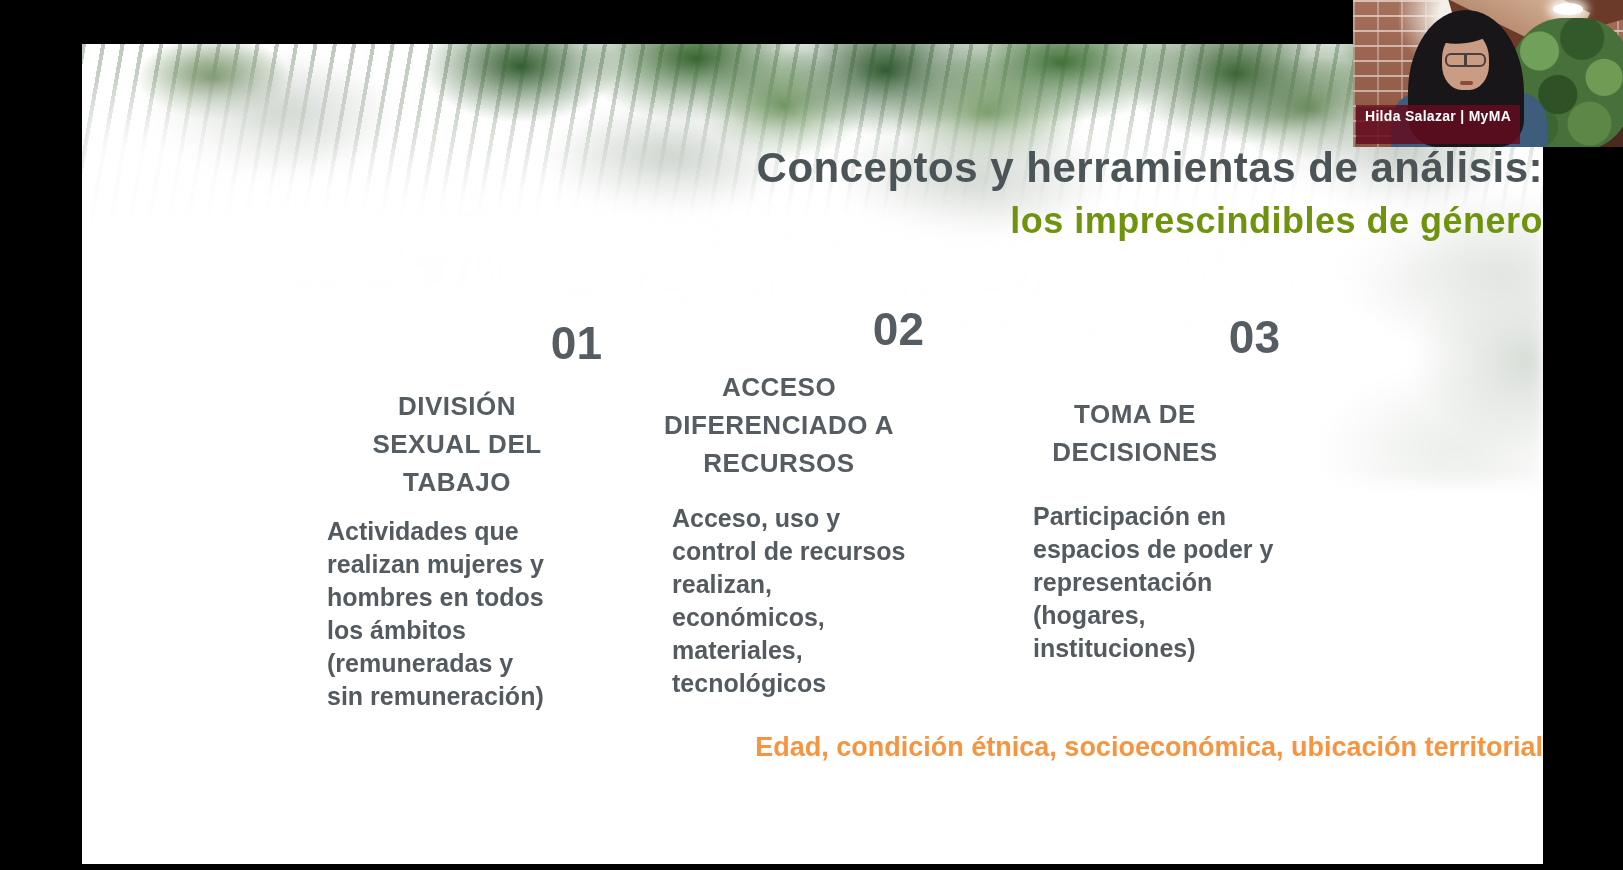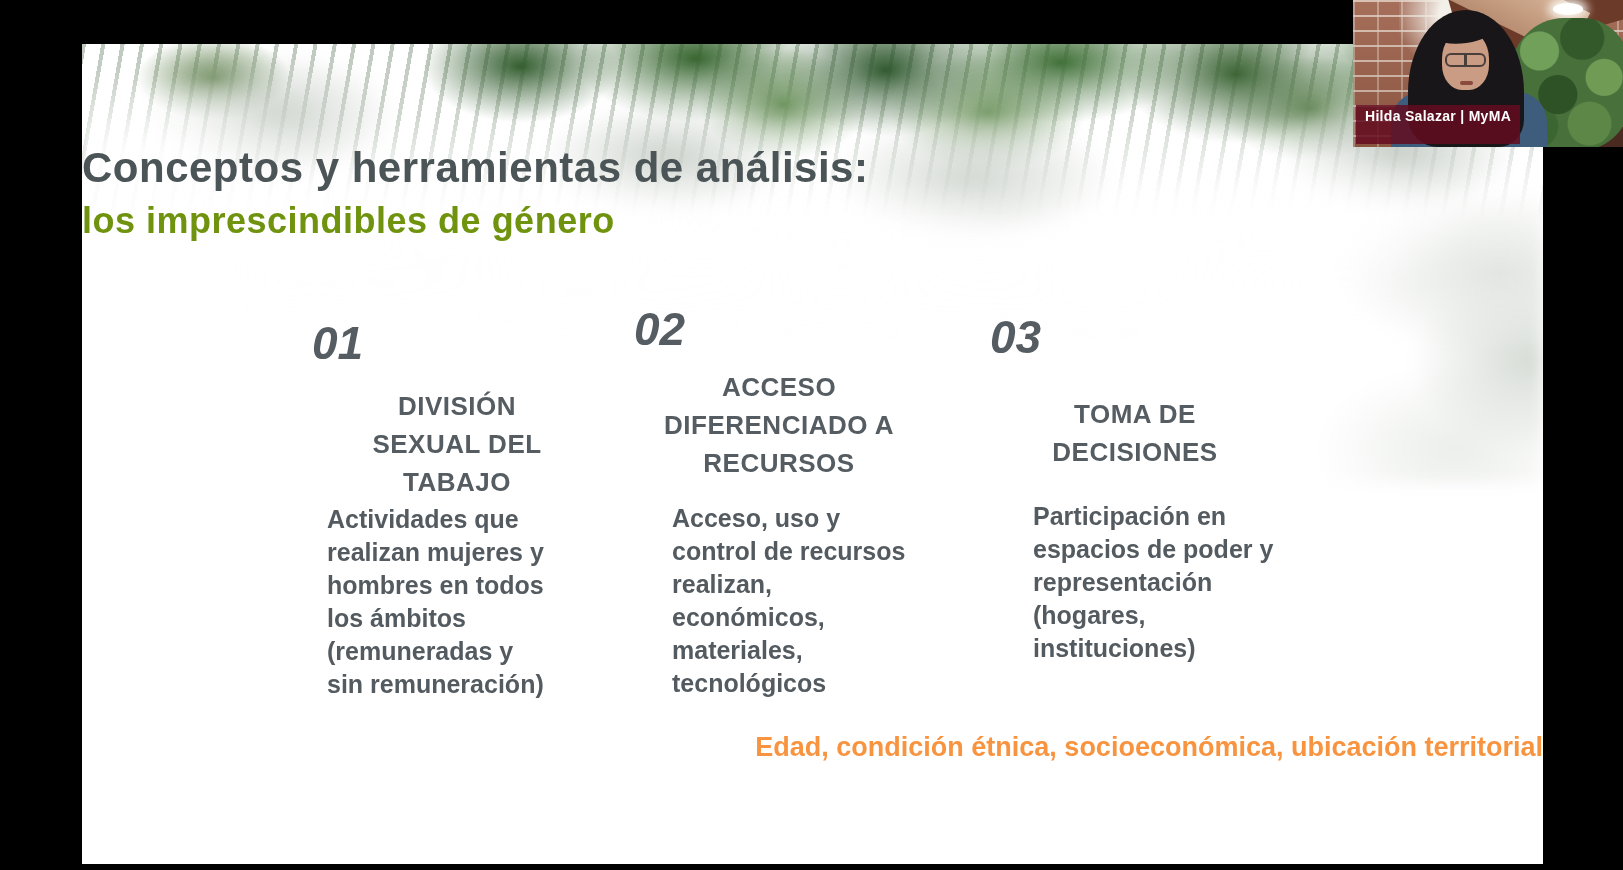--- a/index.html
+++ b/index.html
@@ -44,37 +44,37 @@
       radial-gradient(ellipse 200px 90px  at 61% 30%, rgba(193,200,192,0.7) 0%, rgba(193,200,192,0) 70%),
       radial-gradient(ellipse 320px 140px at 70% 48%, rgba(255,255,255,0.96) 0%, rgba(255,255,255,0) 70%),
       radial-gradient(ellipse 240px 110px at 84% 40%, rgba(255,255,255,0.95) 0%, rgba(255,255,255,0) 70%),
       radial-gradient(ellipse 170px 90px  at 90% 24%, rgba(186,194,186,0.8) 0%, rgba(186,194,186,0) 70%),
       radial-gradient(ellipse 230px 120px at 97% 52%, rgba(222,226,221,0.9) 0%, rgba(222,226,221,0) 70%),
       radial-gradient(ellipse 170px 130px at 99% 72%, rgba(205,211,204,0.8) 0%, rgba(205,211,204,0) 70%),
       radial-gradient(ellipse 200px 120px at 94% 92%, rgba(233,236,232,0.9) 0%, rgba(233,236,232,0) 70%),
       linear-gradient(to bottom, rgba(255,255,255,0) 0%, rgba(255,255,255,0.65) 42%, #ffffff 68%, #ffffff 100%);
   }
 
-  .title { position:absolute; left:0; top:98px; width:100%; text-align:left; z-index:5;
+  .title { position:absolute; left:0; top:98px; width:100%; text-align:right; z-index:5;
            font-weight:bold; letter-spacing:0.5px; }
   .title .t1 { display:block; font-size:42px; line-height:1.22; color:#4b5456; }
   .title .t2 { display:block; font-size:36px; line-height:1.22; color:#6f930e; margin-top:6px; }
 
   .col { position:absolute; width:290px; z-index:5; color:#555d62; }
-  .col .num { text-align:left; font-size:46px; line-height:55px; font-weight:bold;font-style:italic; }
+  .col .num { text-align:right; font-size:46px; line-height:55px; font-weight:bold; }
   .col .heading { text-align:center; font-size:26px; line-height:38px; font-weight:bold;
                   letter-spacing:0.5px; }
   .col .heading div { white-space:nowrap; }
   .col .body { position:absolute; font-size:25px; line-height:33px; font-weight:bold;
                color:#545b60; text-align:left; }
   .col .body div { white-space:nowrap; }
 
   .col1 { left:230px; top:272px; }
   .col1 .heading { margin-top:16px; }
-  .col1 .body { top:187px; left:15px; }
+  .col1 .body { top:199px; left:15px; }
 
   .col2 { left:552px; top:258px; }
   .col2 .heading { margin-top:11px; }
   .col2 .body { top:200px; left:38px; }
 
   .col3 { left:908px; top:266px; }
   .col3 .heading { margin-top:30px; }
   .col3 .body { top:190px; left:43px; }
 
   .footer { position:absolute; left:0; top:688px; width:100%; text-align:right; z-index:5;

